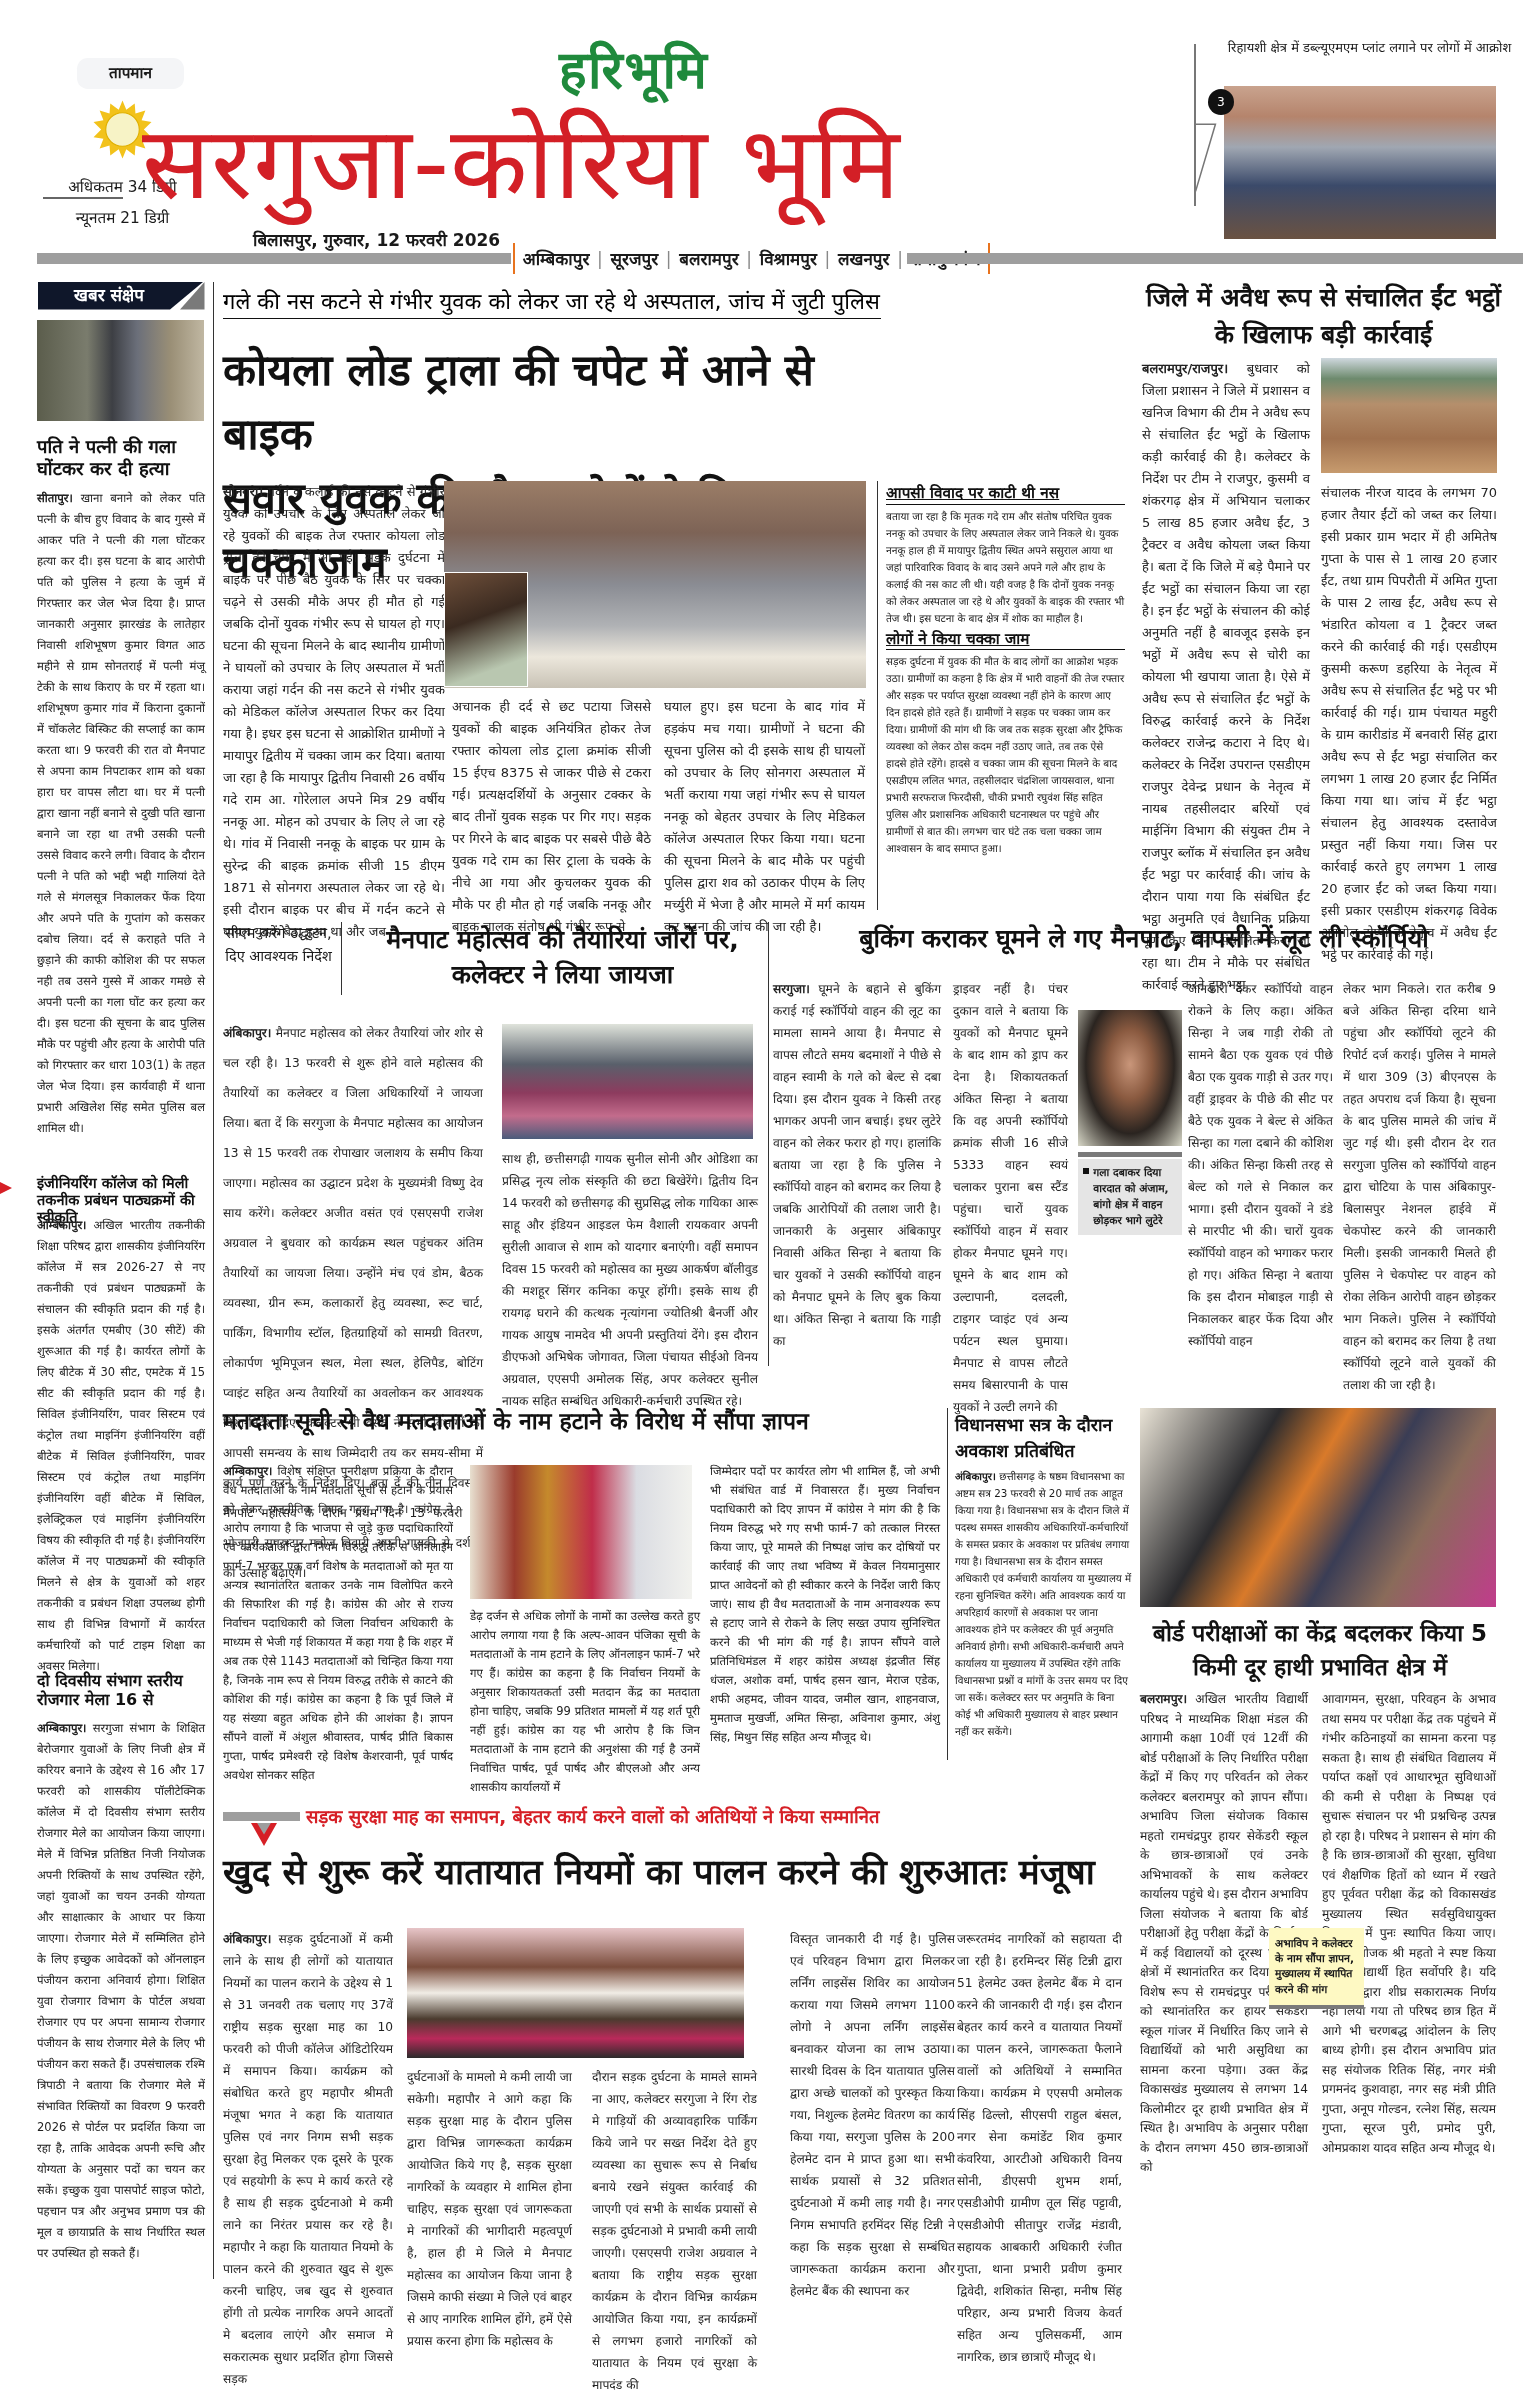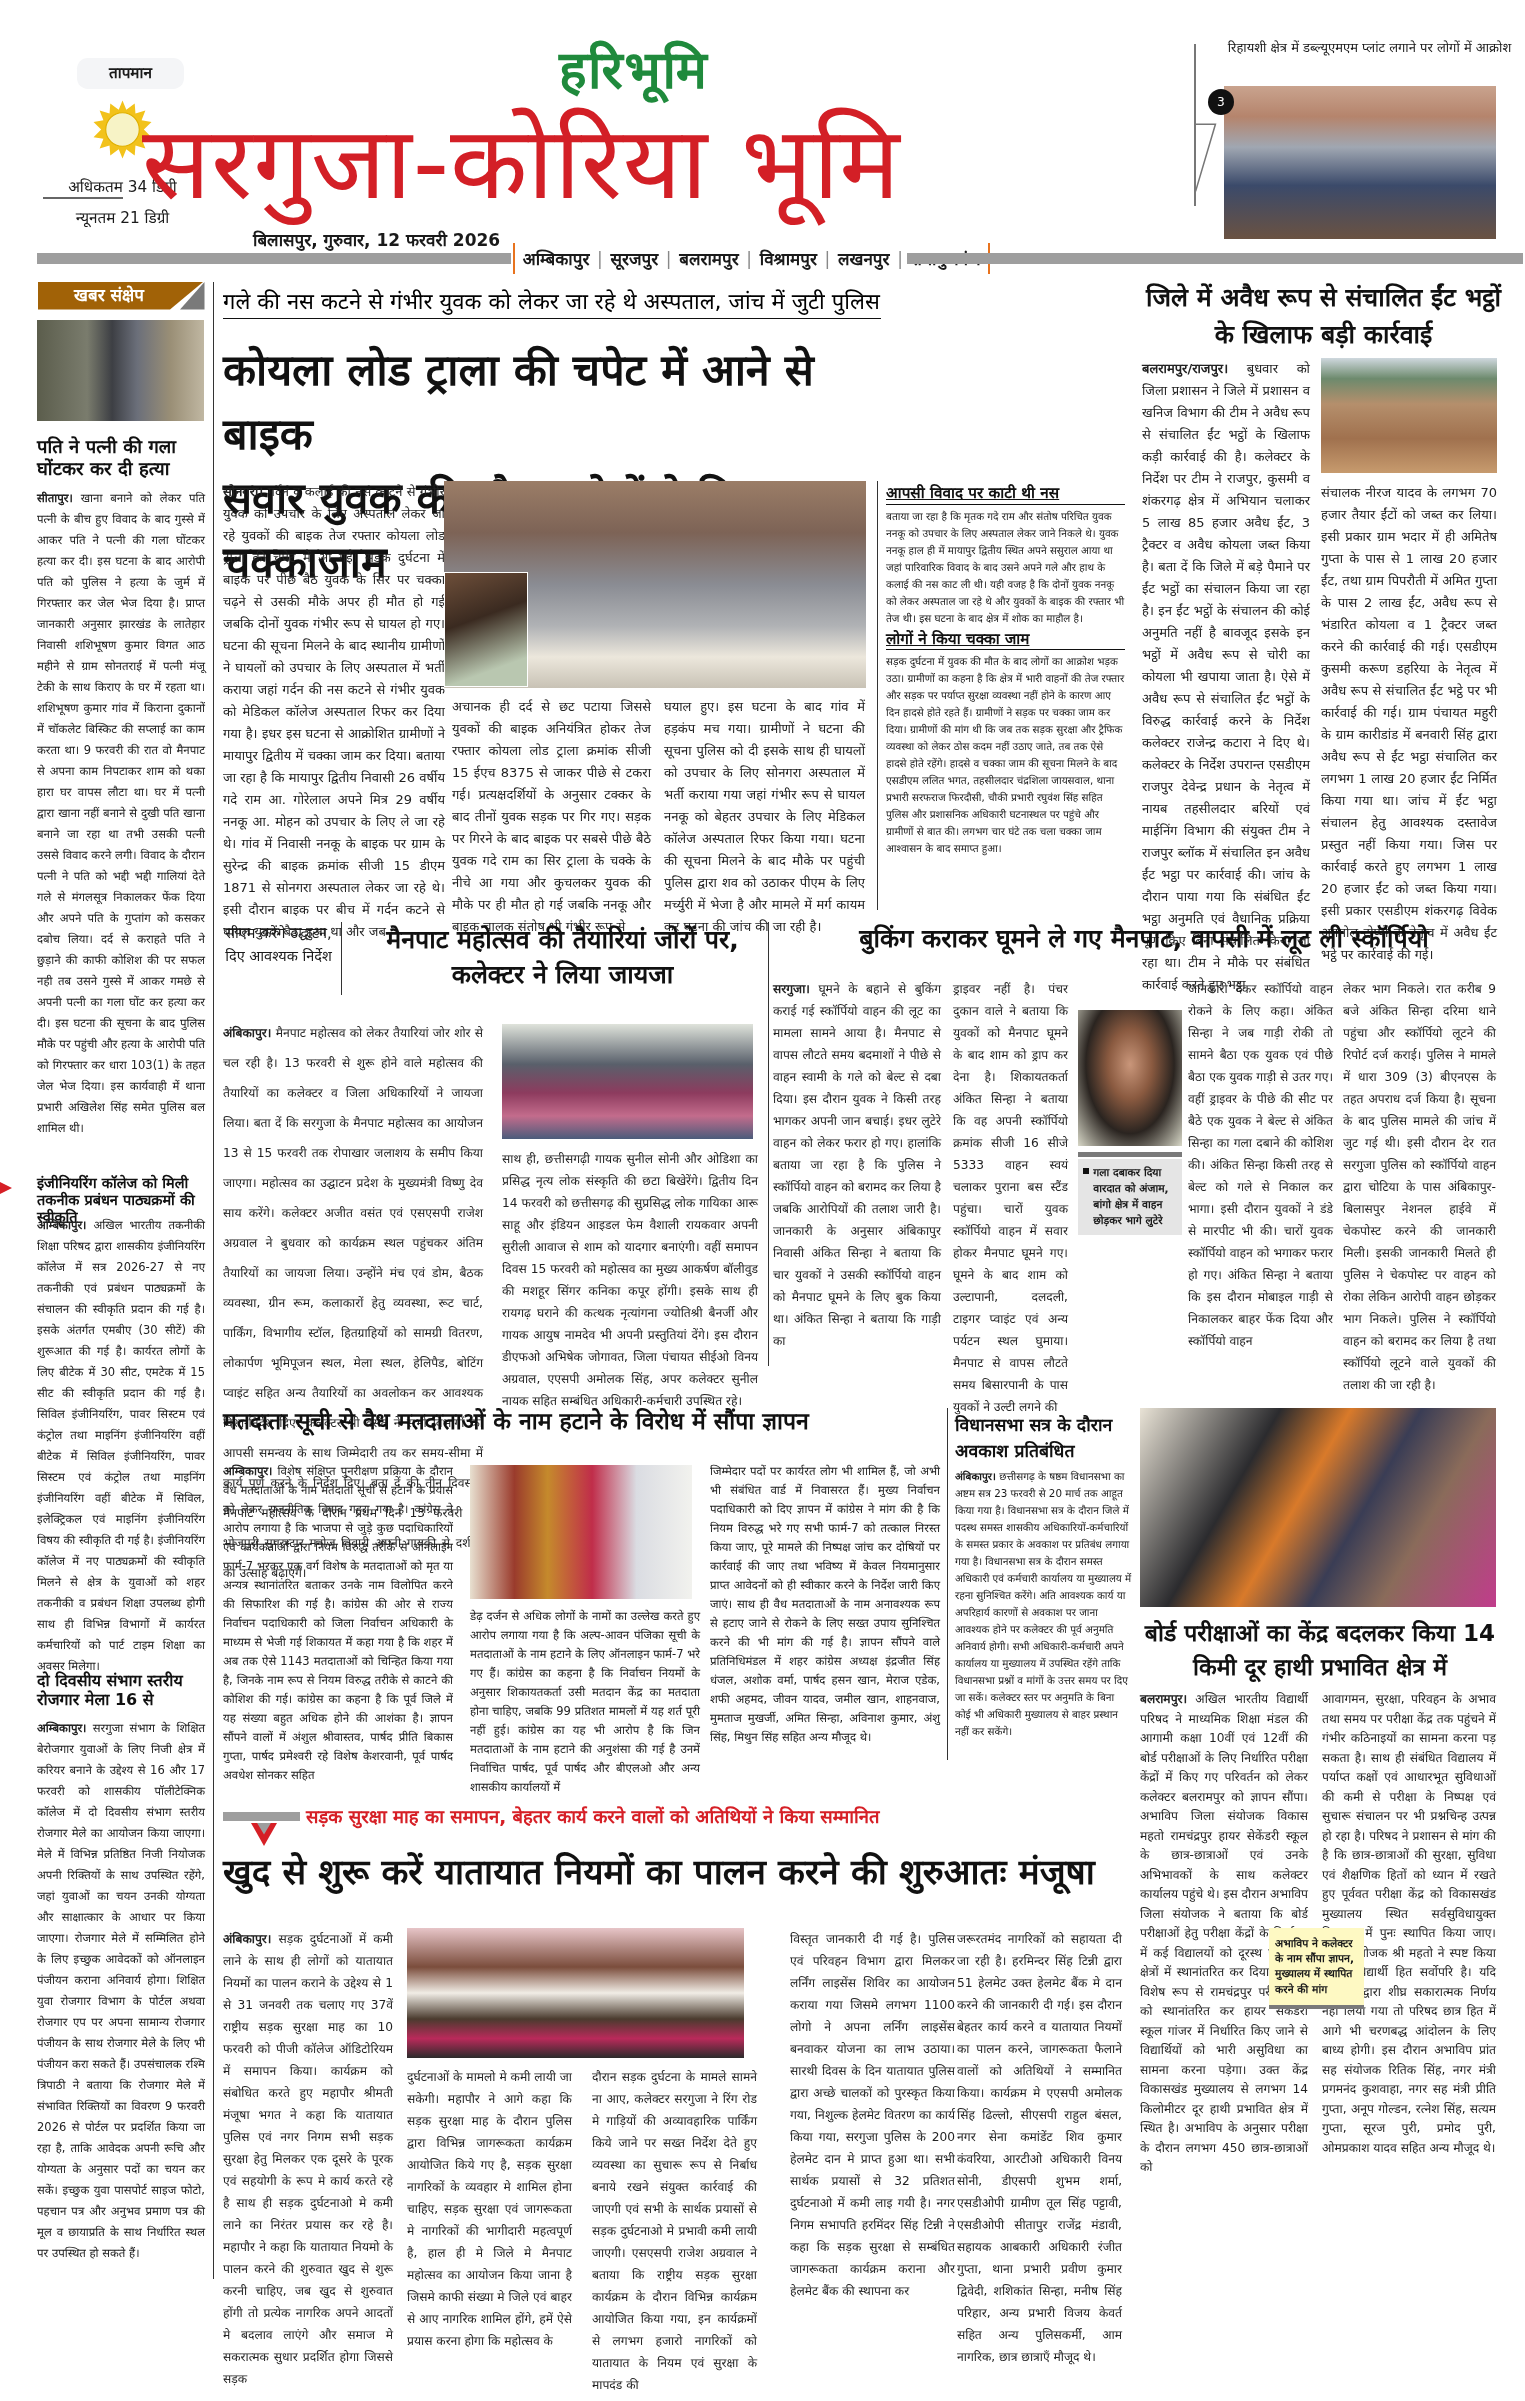--- a/index.html
+++ b/index.html
@@ -23,21 +23,21 @@
   #dateline { left: 253px; top: 228px; font-size: 17px; font-weight: 700; }
   #gray-rule-left { left: 37px; top: 253px; width: 474px; height: 10.7px; background: #9e9e9e; }
   #gray-rule-right { left: 907px; top: 253px; width: 616px; height: 10.7px; background: #9e9e9e; }
   #town-bar { left: 513px; top: 243px; height: 31px; display: flex; align-items: center; font-size: 17px; font-weight: 700; border-left: 2.3px solid #e8731e; border-right: 2.3px solid #e8731e; padding: 0 7.7px; }
   #town-bar span.sep { color: #888; margin: 0 7.7px; font-weight: 400; }
   #promo-rule { left: 1194px; top: 44px; width: 1.5px; height: 162px; background: #777; }
   #promo-caption { left: 1224px; top: 38px; width: 291px; text-align: center; font-size: 13px; line-height: 20px; }
   #promo-badge { left: 1208px; top: 89px; width: 26px; height: 26px; border-radius: 50%; background: #111; color: #fff; text-align: center; line-height: 26px; font-size: 12.2px; z-index: 2; }
 
   
-  #ks-label { left: 38px; top: 282px; width: 165px; height: 27.5px; background: #a16207; color: #fff; font-size: 17px; font-weight: 700; text-align: center; line-height: 27.5px; clip-path: polygon(0 0, 100% 0, 80% 100%, 0 100%); padding-right: 23px; }
+  #ks-label { left: 38px; top: 282px; width: 165px; height: 27.5px; background: #0f172a; color: #fff; font-size: 17px; font-weight: 700; text-align: center; line-height: 27.5px; clip-path: polygon(0 0, 100% 0, 80% 100%, 0 100%); padding-right: 23px; }
   #ks-label-tab { left: 180px; top: 282px; width: 24.5px; height: 27.5px; background: #7a7a7a; clip-path: polygon(100% 0, 100% 100%, 0 100%); }
 
   .side-rule-1 { left: 213px; top: 282px; height: 1997px; }
 
   .red-arrow { position: absolute; width: 0; height: 0; border-top: 6.1px solid transparent; border-bottom: 6.1px solid transparent; border-left: 12.2px solid #d61f26; }
 </style>
 </head>
 <body>
 
 <div class="abs" id="temp-box">तापमान</div>
@@ -188,21 +188,21 @@
 </div>
 
 <div class="col-rule" style="left:947px;top:1408px;height:352px;"></div>
 <div class="abs hl" style="left:955px;top:1412px;width:184px;font-size:17.6px;line-height:26px;">विधानसभा सत्र के दौरान अवकाश प्रतिबंधित</div>
 <div class="abs" style="left:955px;top:1468px;width:178px;font-size:10.3px;line-height:17px;">
   <b>अंबिकापुर।</b>
   <span>छत्तीसगढ़ के षष्ठम विधानसभा का अष्टम सत्र 23 फरवरी से 20 मार्च तक आहूत किया गया है। विधानसभा सत्र के दौरान जिले में पदस्थ समस्त शासकीय अधिकारियों-कर्मचारियों के समस्त प्रकार के अवकाश पर प्रतिबंध लगाया गया है। विधानसभा सत्र के दौरान समस्त अधिकारी एवं कर्मचारी कार्यालय या मुख्यालय में रहना सुनिश्चित करेंगे। अति आवश्यक कार्य या अपरिहार्य कारणों से अवकाश पर जाना आवश्यक होने पर कलेक्टर की पूर्व अनुमति अनिवार्य होगी। सभी अधिकारी-कर्मचारी अपने कार्यालय या मुख्यालय में उपस्थित रहेंगे ताकि विधानसभा प्रश्नों व मांगों के उत्तर समय पर दिए जा सकें। कलेक्टर स्तर पर अनुमति के बिना कोई भी अधिकारी मुख्यालय से बाहर प्रस्थान नहीं कर सकेंगे।</span>
 </div>
 
 <div class="photo" style="left:1140px;top:1408px;width:356px;height:199px;background:linear-gradient(120deg,#e9e3d6 0%,#2b2b2e 30%,#d97a2a 45%,#3a3d55 60%,#8a6b5a 75%,#c13c8c 100%);"></div>
-<div class="abs hl" style="left:1140px;top:1616px;width:360px;font-size:23px;text-align:center;line-height:34px;">बोर्ड परीक्षाओं का केंद्र बदलकर किया 14 किमी दूर हाथी प्रभावित क्षेत्र में</div>
+<div class="abs hl" style="left:1140px;top:1616px;width:360px;font-size:23px;text-align:center;line-height:34px;">बोर्ड परीक्षाओं का केंद्र बदलकर किया 5 किमी दूर हाथी प्रभावित क्षेत्र में</div>
 <div class="abs body-text" style="left:1140px;top:1690px;width:168px;font-size:12.2px;line-height:19.5px;">
   <b>बलरामपुर।</b>
   <span>अखिल भारतीय विद्यार्थी परिषद ने माध्यमिक शिक्षा मंडल की आगामी कक्षा 10वीं एवं 12वीं की बोर्ड परीक्षाओं के लिए निर्धारित परीक्षा केंद्रों में किए गए परिवर्तन को लेकर कलेक्टर बलरामपुर को ज्ञापन सौंपा। अभाविप जिला संयोजक विकास महतो रामचंद्रपुर हायर सेकेंडरी स्कूल के छात्र-छात्राओं एवं उनके अभिभावकों के साथ कलेक्टर कार्यालय पहुंचे थे। इस दौरान अभाविप जिला संयोजक ने बताया कि बोर्ड परीक्षाओं हेतु परीक्षा केंद्रों के निर्धारण में कई विद्यालयों को दूरस्थ एवं दुर्गम क्षेत्रों में स्थानांतरित कर दिया गया है। विशेष रूप से रामचंद्रपुर परीक्षा केंद्र को स्थानांतरित कर हायर सेकेंडरी स्कूल गांजर में निर्धारित किए जाने से विद्यार्थियों को भारी असुविधा का सामना करना पड़ेगा। उक्त केंद्र विकासखंड मुख्यालय से लगभग 14 किलोमीटर दूर हाथी प्रभावित क्षेत्र में स्थित है। अभाविप के अनुसार परीक्षा के दौरान लगभग 450 छात्र-छात्राओं को</span>
 </div>
 <div class="abs" style="left:1269px;top:1928px;width:95px;padding:7.7px 6.1px;background:#fef9c3;font-size:10.7px;font-weight:700;line-height:15.3px;border-bottom:4.6px solid #7a7a7a;z-index:2;">अभाविप ने कलेक्टर के नाम सौंपा ज्ञापन, मुख्यालय में स्थापित करने की मांग</div>
 <div class="abs body-text" style="left:1322px;top:1690px;width:174px;font-size:12.2px;line-height:19.5px;">
   <span>आवागमन, सुरक्षा, परिवहन के अभाव तथा समय पर परीक्षा केंद्र तक पहुंचने में गंभीर कठिनाइयों का सामना करना पड़ सकता है। साथ ही संबंधित विद्यालय में पर्याप्त कक्षों एवं आधारभूत सुविधाओं की कमी से परीक्षा के निष्पक्ष एवं सुचारू संचालन पर भी प्रश्नचिन्ह उत्पन्न हो रहा है। परिषद ने प्रशासन से मांग की है कि छात्र-छात्राओं की सुरक्षा, सुविधा एवं शैक्षणिक हितों को ध्यान में रखते हुए पूर्ववत परीक्षा केंद्र को विकासखंड मुख्यालय स्थित सर्वसुविधायुक्त विद्यालय में पुनः स्थापित किया जाए। जिला संयोजक श्री महतो ने स्पष्ट किया है कि विद्यार्थी हित सर्वोपरि है। यदि प्रशासन द्वारा शीघ्र सकारात्मक निर्णय नहीं लिया गया तो परिषद छात्र हित में आगे भी चरणबद्ध आंदोलन के लिए बाध्य होगी। इस दौरान अभाविप प्रांत सह संयोजक रितिक सिंह, नगर मंत्री प्रगमनंद कुशवाहा, नगर सह मंत्री प्रीति गुप्ता, अनूप गोल्डन, रत्नेश सिंह, सत्यम गुप्ता, सूरज पुरी, प्रमोद पुरी, ओमप्रकाश यादव सहित अन्य मौजूद थे।</span>
 </div>
 
 <div class="abs" style="left:223px;top:1812px;width:77px;height:9.2px;background:#9e9e9e;"></div>

